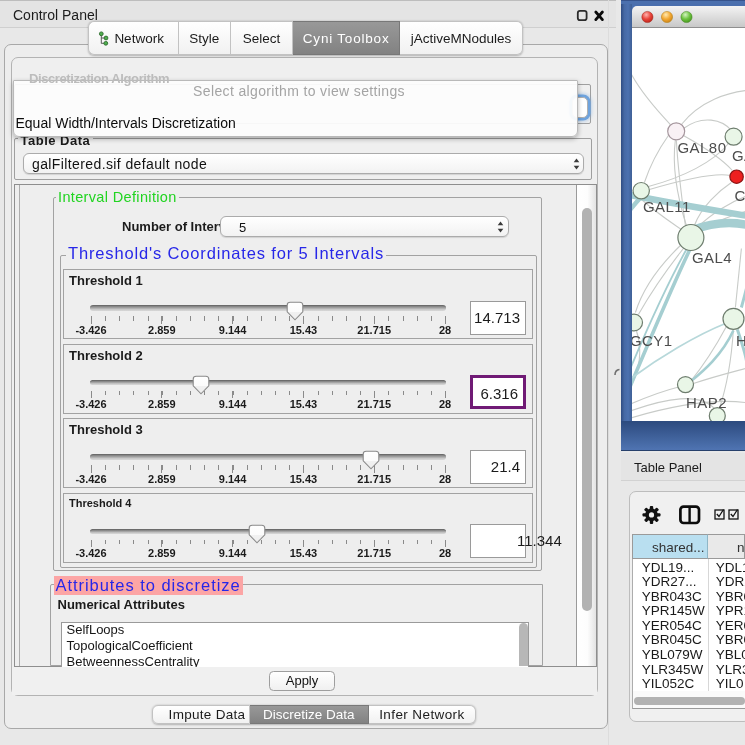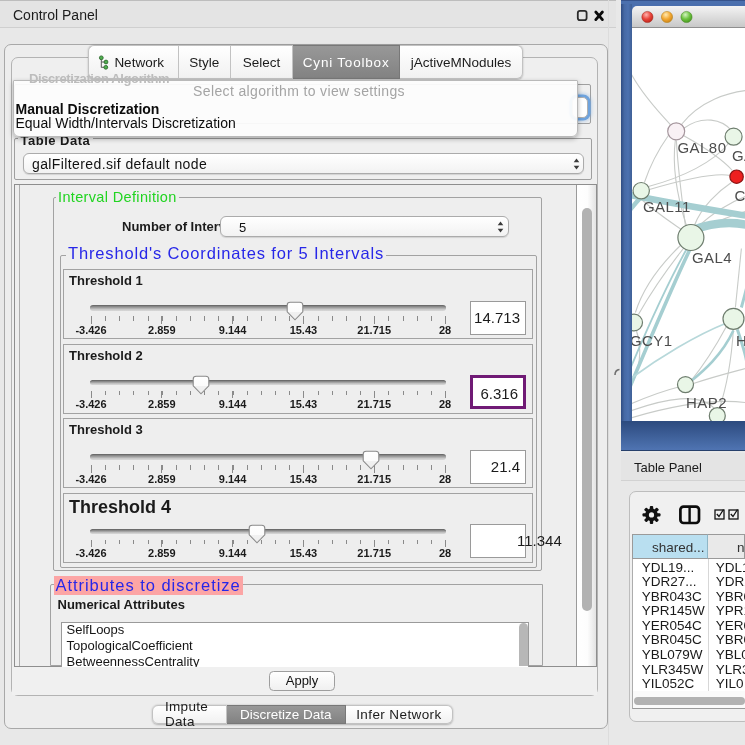--- a/index.html
+++ b/index.html
@@ -17,21 +17,21 @@
 
   <svg class="abs" style="left:574px;top:7px;" width="34" height="16" viewBox="0 0 34 16">
     <rect x="3.8" y="3.8" width="8.8" height="9.4" rx="2.2" fill="none" stroke="#2b2b2b" stroke-width="1.8"></rect>
     <path d="M21.8 5 L28.4 12.6 M28.4 5 L21.8 12.6" stroke="#0a0a0a" stroke-width="2.8" stroke-linecap="round"></path>
   </svg>
 
   <div class="abs" style="left:3.5px;top:44px;width:604.5px;height:684.5px;background:#ededed;border:1px solid #a8a8a8;border-radius:7px;"></div>
 
   <div class="abs" style="left:10.5px;top:57px;width:587.5px;height:638.5px;background:#efefef;border:1px solid #b3b3b3;border-radius:7px;"></div>
 
-  <div class="abs" style="left:87.7px;top:45px;height:34px;display:flex;border-radius:6px;box-shadow:0 0.5px 2px rgba(0,0,0,0.25);font-size:13.5px;">
+  <div class="abs" style="left:87.7px;top:21px;height:34px;display:flex;border-radius:6px;box-shadow:0 0.5px 2px rgba(0,0,0,0.25);font-size:13.5px;">
     <div style="width:89.9px;background:linear-gradient(#ffffff,#f1f1f1);border:1px solid #c2c2c2;border-right:none;border-radius:6px 0 0 6px;display:flex;align-items:center;justify-content:center;color:#1b1b1b;">
       <svg width="11" height="15" viewBox="0 0 11 15" style="margin-right:5px;margin-left:-4px;">
         <path d="M3.3 3 V12.5 M3.3 7 H7.6 M3.3 12.3 H7.4" stroke="#5a5a5a" stroke-width="1" fill="none"></path>
         <circle cx="3.3" cy="2.8" r="1.9" fill="#4faf4f" stroke="#2f6b2f" stroke-width="0.9"></circle>
         <circle cx="8" cy="7" r="1.9" fill="#4faf4f" stroke="#2f6b2f" stroke-width="0.9"></circle>
         <circle cx="7.8" cy="12.3" r="1.9" fill="#4faf4f" stroke="#2f6b2f" stroke-width="0.9"></circle>
       </svg>Network</div>
     <div style="width:52.4px;background:linear-gradient(#ffffff,#f1f1f1);border:1px solid #c2c2c2;border-right:none;display:flex;align-items:center;justify-content:center;color:#1b1b1b;">Style</div>
     <div style="width:62.9px;background:linear-gradient(#ffffff,#f1f1f1);border:1px solid #c2c2c2;display:flex;align-items:center;justify-content:center;color:#1b1b1b;">Select</div>
     <div style="width:107.5px;background:linear-gradient(#989898,#828282);border:1px solid #787878;border-left:none;display:flex;align-items:center;justify-content:center;color:#fff;letter-spacing:0.8px;">Cyni Toolbox</div>
@@ -154,21 +154,21 @@
           <stop offset="0.55" stop-color="#fbfbfb"></stop>
           <stop offset="0.56" stop-color="#f1f1f1"></stop>
           <stop offset="1" stop-color="#ededed"></stop>
         </linearGradient>
       </defs>
     <path d="M1.2 4.2 Q1.2 1.2 4.2 1.2 L13.8 1.2 Q16.8 1.2 16.8 4.2 L16.8 10.8 L9 18.8 L1.2 10.8 Z" fill="url(#th418)" stroke="#8a8a8a" stroke-width="1.1"></path>
   </svg>
   <div class="abs" style="left:470px;top:449.5px;width:56px;height:34px;background:#fff;border:1px solid #9a9a9a;font-size:15px;color:#1b1b1b;text-align:right;line-height:32px;padding-right:5px;">21.4</div>
 
   <div class="abs" style="left:62.5px;top:492.5px;width:470px;height:70px;border:1px solid #a2a2a2;background:#eeeeee;"></div>
-  <div class="abs" style="left:69px;top:496.7px;font-size:18px;font-weight:bold;color:#1b1b1b;">Threshold 4</div>
+  <div class="abs" style="left:69px;top:496.7px;font-size:11px;font-weight:bold;color:#1b1b1b;">Threshold 4</div>
   <div class="abs" style="left:90.0px;top:528.5px;width:356.0px;height:5.5px;border-radius:3px;background:linear-gradient(#7c7c7c,#c9c9c9 70%,#d9d9d9);border-top:1px solid #6b6b6b;"></div>
   <div class="abs" style="left:90.5px;top:539.5px;width:356.0px;height:4.5px;background:repeating-linear-gradient(90deg,#8a8a8a 0,#8a8a8a 1px,transparent 1px,transparent 14.16px);"></div>
   <div class="abs" style="left:90.5px;top:539.5px;width:1px;height:7.5px;background:#8a8a8a;"></div>
   <div class="abs" style="left:91.0px;top:547.0px;transform:translateX(-50%);font-size:11px;font-weight:bold;color:#1b1b1b;">-3.426</div>
   <div class="abs" style="left:161.3px;top:539.5px;width:1px;height:7.5px;background:#8a8a8a;"></div>
   <div class="abs" style="left:161.8px;top:547.0px;transform:translateX(-50%);font-size:11px;font-weight:bold;color:#1b1b1b;">2.859</div>
   <div class="abs" style="left:232.1px;top:539.5px;width:1px;height:7.5px;background:#8a8a8a;"></div>
   <div class="abs" style="left:232.6px;top:547.0px;transform:translateX(-50%);font-size:11px;font-weight:bold;color:#1b1b1b;">9.144</div>
   <div class="abs" style="left:302.9px;top:539.5px;width:1px;height:7.5px;background:#8a8a8a;"></div>
   <div class="abs" style="left:303.4px;top:547.0px;transform:translateX(-50%);font-size:11px;font-weight:bold;color:#1b1b1b;">15.43</div>
@@ -193,28 +193,27 @@
   <div class="abs" style="left:53.5px;top:575.5px;font-size:16.5px;letter-spacing:0.95px;color:#2727e8;background:#fca5a5;padding:0 2px;">Attributes to discretize</div>
   <div class="abs" style="left:57.5px;top:596.5px;font-size:13px;font-weight:bold;color:#1b1b1b;">Numerical Attributes</div>
   <div class="abs" style="left:61px;top:622px;width:467.5px;height:44.5px;background:#ffffff;border:1px solid #9a9a9a;border-bottom:none;"></div>
   <div class="abs" style="left:519px;top:623px;width:9px;height:43px;background:#b7b7b7;border-radius:4.5px 4.5px 0 0;"></div>
   <div class="abs" style="left:61px;top:622px;width:455px;height:60px;overflow:hidden;font-size:13px;line-height:15.8px;color:#151515;padding-left:5.5px;">SelfLoops<br>TopologicalCoefficient<br>BetweennessCentrality</div>
 
   <div class="abs" style="left:11.5px;top:667px;width:585.5px;height:28px;background:#f0f0f0;"></div>
   <div class="abs" style="left:269px;top:671px;width:66px;height:19.5px;background:linear-gradient(#ffffff,#f0f0f0);border:1px solid #9e9e9e;border-radius:4.5px;display:flex;align-items:center;justify-content:center;font-size:13px;color:#111;">Apply</div>
 
   <div class="abs" style="left:152px;top:704.5px;height:19.5px;display:flex;border-radius:6px;box-shadow:0 0.5px 2px rgba(0,0,0,0.25);font-size:13.5px;">
-    <div style="width:75px;background:linear-gradient(#ffffff,#f1f1f1);border:1px solid #c2c2c2;border-radius:6px 0 0 6px;display:flex;align-items:center;justify-content:center;color:#1b1b1b;letter-spacing:0.3px;padding-left:12px;">Impute Data</div>
+    <div style="width:98px;background:linear-gradient(#ffffff,#f1f1f1);border:1px solid #c2c2c2;border-radius:6px 0 0 6px;display:flex;align-items:center;justify-content:center;color:#1b1b1b;letter-spacing:0.3px;padding-left:12px;">Impute Data</div>
     <div style="width:118.7px;background:linear-gradient(#989898,#828282);border:1px solid #787878;border-left:none;display:flex;align-items:center;justify-content:center;color:#fff;">Discretize Data</div>
     <div style="width:107.5px;background:linear-gradient(#ffffff,#f1f1f1);border:1px solid #c2c2c2;border-left:none;border-radius:0 6px 6px 0;display:flex;align-items:center;justify-content:center;color:#1b1b1b;letter-spacing:0.4px;">Infer Network</div>
   </div>
 
   <div class="abs" style="left:13px;top:80px;width:564.5px;height:57px;background:rgba(253,253,253,0.94);border:1px solid #b9b9b9;border-radius:1px 1px 6px 6px;box-shadow:0 2px 5px rgba(0,0,0,0.3);z-index:30;"></div>
   <div class="abs" style="left:299px;top:83px;transform:translateX(-50%);font-size:14px;letter-spacing:0.36px;color:#a4a4a4;z-index:31;">Select algorithm to view settings</div>
-  <div class="abs" style="left:15.5px;top:100.5px;font-size:14px;font-weight:bold;color:#0c0c0c;z-index:31;">Manual Discretization</div>
   <div class="abs" style="left:15.5px;top:114.5px;font-size:14px;color:#0c0c0c;z-index:31;">Equal Width/Intervals Discretization</div>
 
   <div class="abs" style="left:608px;top:0;width:1px;height:745px;background:#dcdcdc;"></div>
 
   <svg class="abs" style="left:613px;top:367px;" width="9" height="10" viewBox="0 0 9 10">
     <path d="M2 8 Q2 3 6.5 2.5" fill="none" stroke="#707070" stroke-width="1.6"></path>
   </svg>
 
   <div class="abs" style="left:620.6px;top:0;width:124.4px;height:451px;background:#4a6fae;"></div>
   <div class="abs" style="left:620.6px;top:0;width:11px;height:451px;background:linear-gradient(90deg,#2f4c82,#4669a5 30%,#4c71b0 65%,#3f6096);"></div>

